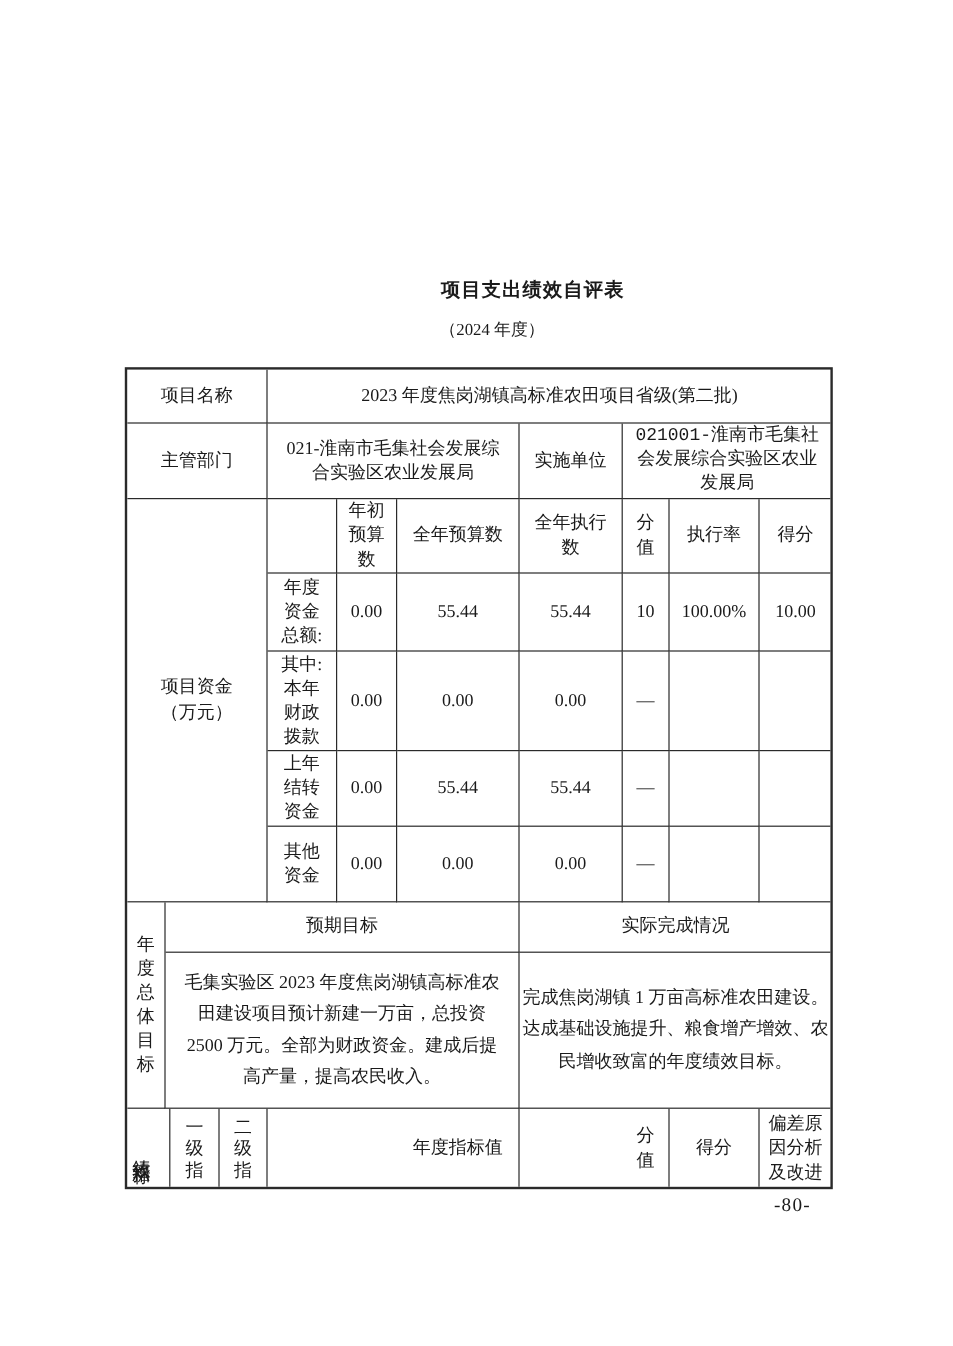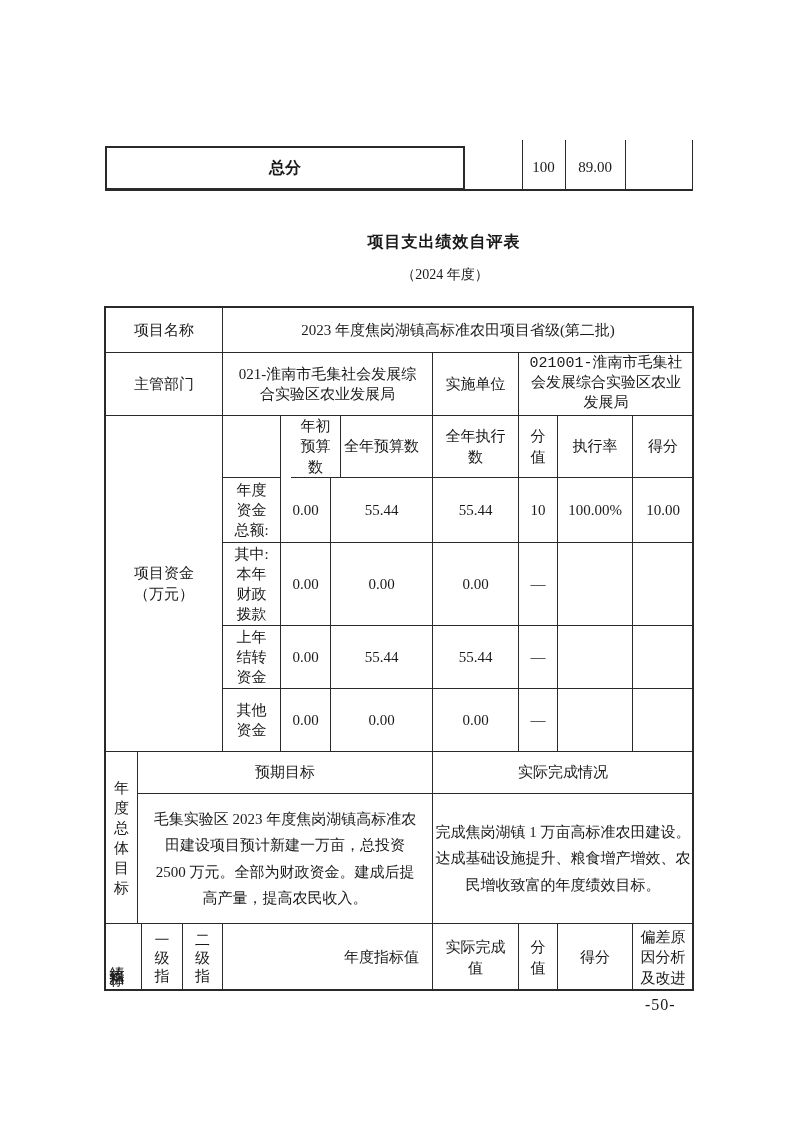--- a/index.html
+++ b/index.html
@@ -27,21 +27,21 @@
     display:flex; align-items:center; justify-content:center;
     font-size:15px;
   }
   
   .doc-title {
     position:absolute; left:444px; top:232px; transform:translateX(-50%);
     font-size:16px; font-weight:bold; letter-spacing:1px; white-space:nowrap;
   }
   .doc-subtitle {
     position:absolute; left:410px; top:266px; transform:translateX(-50%);
-    font-size:14px; white-space:nowrap;margin-left:35px;
+    font-size:14px; white-space:nowrap;
   }
   
   .tbl {
     position:absolute; left:104px; top:306px; width:590px; height:685px;
     border:2px solid #2a2a2a; box-sizing:border-box; overflow:hidden;
   }
   .cell {
     position:absolute; box-sizing:border-box;
     border-right:1px solid #2a2a2a; border-bottom:1px solid #2a2a2a;
     display:flex; align-items:center; justify-content:center;
@@ -59,49 +59,39 @@
     position:relative; left:-7px;
   }
   .goal-text { line-height:1.75; }
   .pagenum { position:absolute; left:645px; top:996px; font-size:16px; letter-spacing:1px; }
 </style>
 </head>
 <body>
 
 <div class="page">
 
-  <div class="frag">
-    <div class="vline" style="left:417px;"></div>
-    <div class="vline" style="left:460px;"></div>
-    <div class="vline" style="left:520px;"></div>
-    <div class="vline" style="left:587px;"></div>
-    <div class="bline"></div>
-    <div class="total-box">总分</div>
-    <div class="fcell" style="left:417px; width:43px;">100</div>
-    <div class="fcell" style="left:460px; width:60px;">89.00</div>
-  </div>
 
   <div class="doc-title">项目支出绩效自评表</div>
   <div class="doc-subtitle">（2024 年度）</div>
 
   <div class="tbl">
 
     <div class="cell" style="left:0; top:0; width:117px; height:45px;">项目名称</div>
     <div class="cell no-r" style="left:117px; top:0; width:470px; height:45px;">2023 年度焦岗湖镇高标准农田项目省级(第二批)</div>
 
     <div class="cell" style="left:0; top:45px; width:117px; height:63px;">主管部门</div>
     <div class="cell" style="left:117px; top:45px; width:210px; height:63px; padding:0 12px;">021-淮南市毛集社会发展综合实验区农业发展局</div>
     <div class="cell" style="left:327px; top:45px; width:86px; height:63px;">实施单位</div>
     <div class="cell no-r" style="left:413px; top:45px; width:174px; height:63px; padding:0 9px;font-family:Liberation Mono, monospace;">021001-淮南市毛集社会发展综合实验区农业发展局</div>
 
     <div class="cell pre" style="left:0; top:108px; width:117px; height:336px;">项目资金
 （万元）</div>
 
     <div class="cell" style="left:117px; top:108px; width:58px; height:62px;"></div>
-    <div class="cell" style="left:185px; top:108px; width:50px; height:62px; padding:0 8px;">年初预算数</div>
+    <div class="cell" style="left:175px; top:108px; width:50px; height:62px; padding:0 8px;">年初预算数</div>
     <div class="cell" style="left:225px; top:108px; width:102px; height:62px;">全年预算数</div>
     <div class="cell" style="left:327px; top:108px; width:86px; height:62px; padding:0 8px;">全年执行数</div>
     <div class="cell" style="left:413px; top:108px; width:39px; height:62px; padding:0 8px;">分值</div>
     <div class="cell" style="left:452px; top:108px; width:75px; height:62px;">执行率</div>
     <div class="cell no-r" style="left:527px; top:108px; width:60px; height:62px;">得分</div>
 
     <div class="cell" style="left:117px; top:170px; width:58px; height:65px; padding:0 10px;">年度资金总额:</div>
     <div class="cell" style="left:175px; top:170px; width:50px; height:65px;">0.00</div>
     <div class="cell" style="left:225px; top:170px; width:102px; height:65px;">55.44</div>
     <div class="cell" style="left:327px; top:170px; width:86px; height:65px;">55.44</div>
@@ -144,21 +134,20 @@
     <div class="cell no-b" style="left:0; top:616px; width:36px; height:67px;">
       <span class="vwrap">绩效指标</span>
     </div>
     <div class="cell no-b" style="left:36px; top:616px; width:41px; height:67px;">
       <span class="vtext-tight">一级指</span>
     </div>
     <div class="cell no-b" style="left:77px; top:616px; width:40px; height:67px;">
       <span class="vtext-tight">二级指</span>
     </div>
     <div class="cell no-b" style="left:225px; top:616px; width:102px; height:67px;">年度指标值</div>
-    <div class="cell no-b" style="left:327px; top:616px; width:86px; height:67px; padding:0 8px;">实际完成值</div>
     <div class="cell no-b" style="left:413px; top:616px; width:39px; height:67px; padding:0 8px;">分值</div>
     <div class="cell no-b" style="left:452px; top:616px; width:75px; height:67px;">得分</div>
     <div class="cell no-b no-r" style="left:527px; top:616px; width:60px; height:67px; padding:0 4px;">偏差原因分析及改进</div>
   </div>
 
-  <div class="pagenum">-50-</div>
+  <div class="pagenum">-80-</div>
 
 </div>
 
 </body></html>

